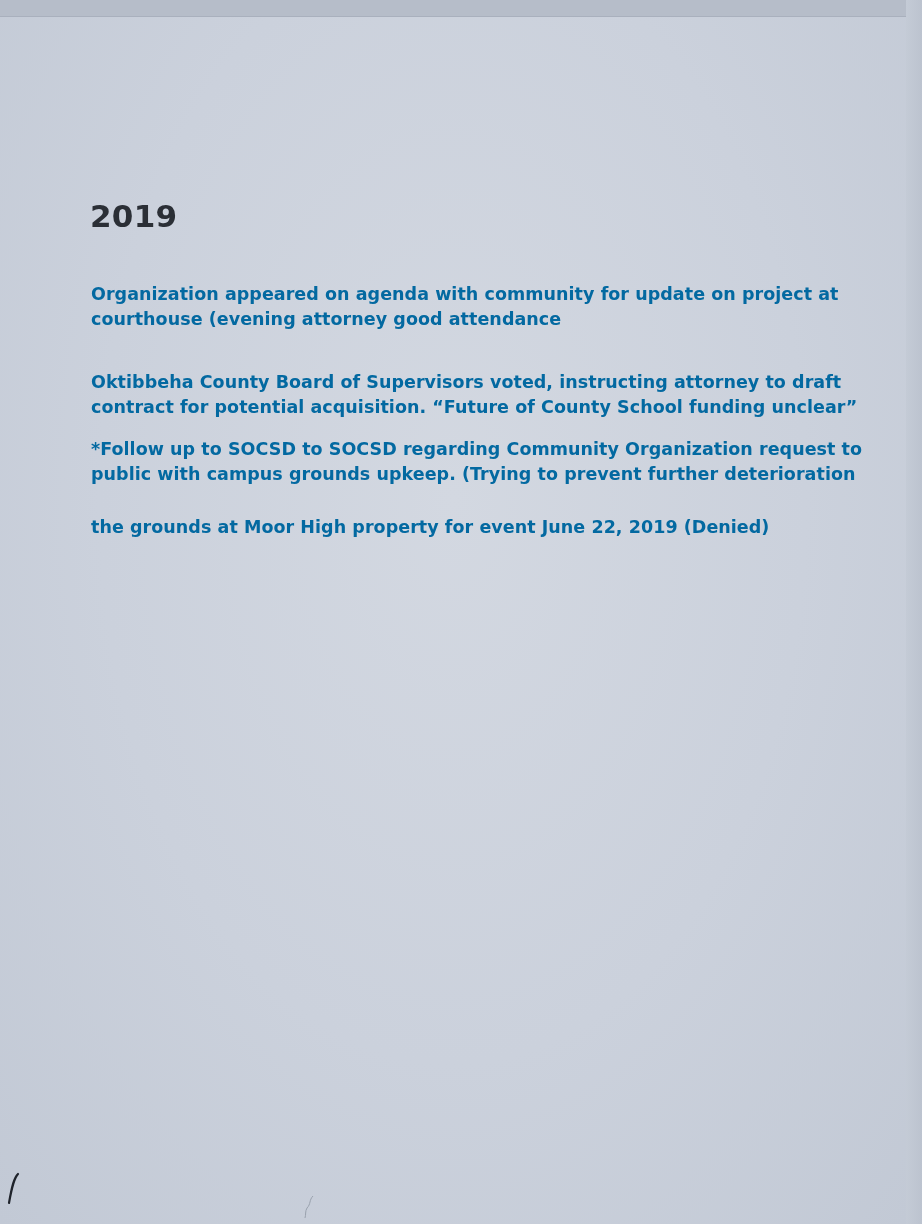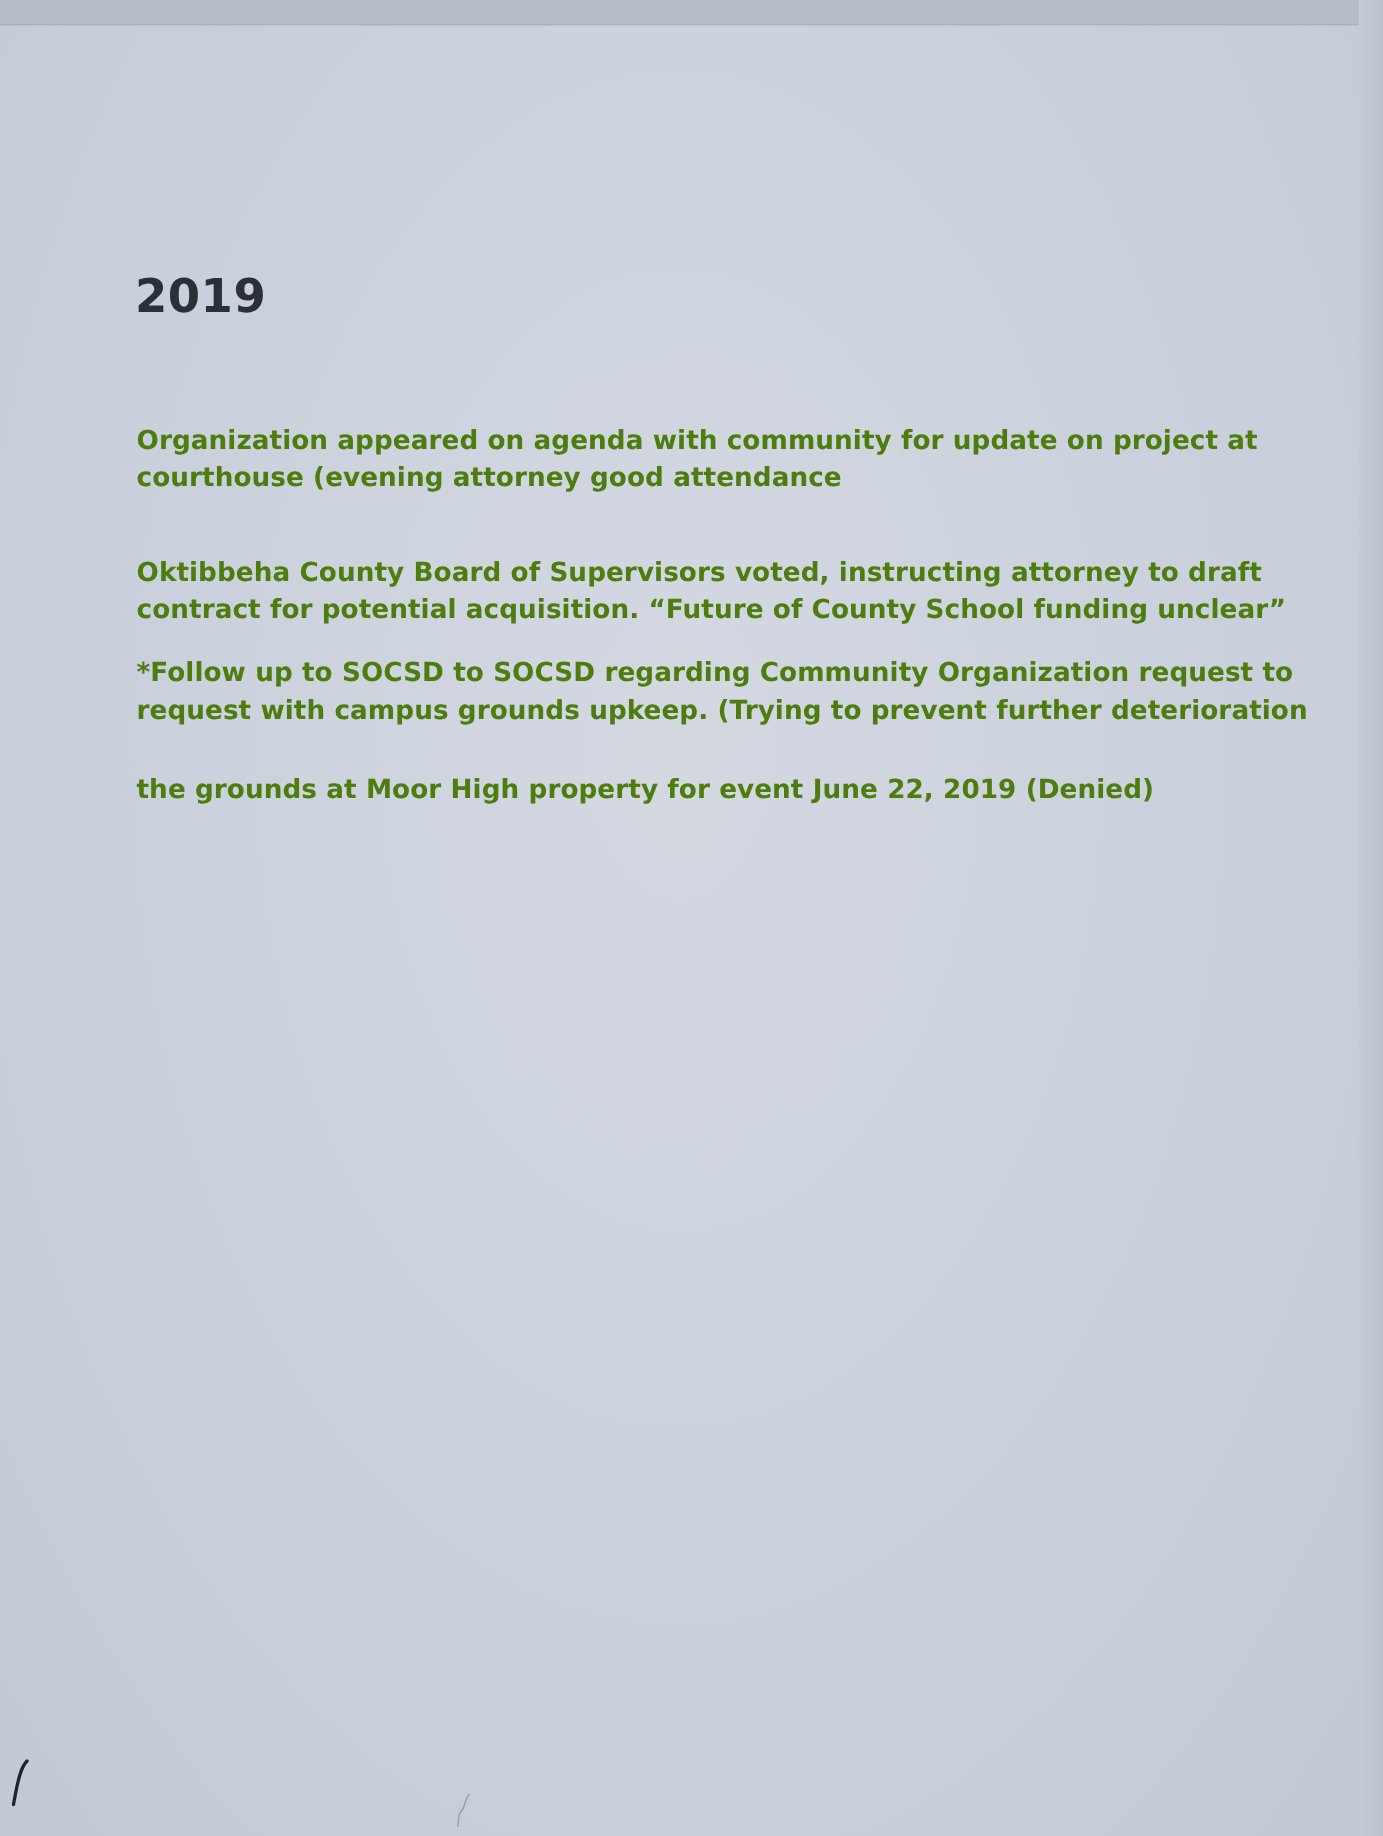--- a/index.html
+++ b/index.html
@@ -35,35 +35,35 @@
       position: absolute;
       left: 0;
       top: 17px;
       width: 906px;
       height: 1207px;
       background: radial-gradient(ellipse at 50% 40%, #d3d8e1 0%, #cbd1dc 55%, #c2c9d5 100%);
     }
     .heading {
       position: absolute;
       left: 90px;
-      top: 180px;
+      top: 198px;
       margin: 0;
       font-size: 31px;
       font-weight: bold;
       color: #2b2f36;
       letter-spacing: 0.3px;
     }
     .entry {
       position: absolute;
       left: 91px;
       width: 760px;
       margin: 0;
       font-size: 17.5px;
       line-height: 25px;
-      color: #4d7c0f;
+      color: #0369a1;
       font-weight: 600;
       letter-spacing: 0.05px;
     }
     .entry .line {
       display: block;
       white-space: nowrap;
     }
     .entry-1 { top: 282px; }
     .entry-2 { top: 370px; }
     .entry-3 { top: 437px; text-align: center; }
@@ -98,21 +98,21 @@
   <span class="line">courthouse (evening attorney good attendance</span>
 </p>
 
 <p class="entry entry-2">
   <span class="line">Oktibbeha County Board of Supervisors voted, instructing attorney to draft</span>
   <span class="line">contract for potential acquisition. “Future of County School funding unclear”</span>
 </p>
 
 <p class="entry entry-3">
   <span class="line">*Follow up to SOCSD to SOCSD regarding Community Organization request to</span>
-  <span class="line">request with campus grounds upkeep. (Trying to prevent further deterioration</span>
+  <span class="line">public with campus grounds upkeep. (Trying to prevent further deterioration</span>
 </p>
 
 <p class="entry entry-4">
   <span class="line">the grounds at Moor High property for event June 22, 2019 (Denied)</span>
 </p>
 
 <svg class="pen-mark" viewBox="0 0 14 34">
   <path d="M12 2 C 8 6, 6 14, 3 31" stroke="#1f232b" stroke-width="2.2" fill="none" stroke-linecap="round"></path>
 </svg>
 

